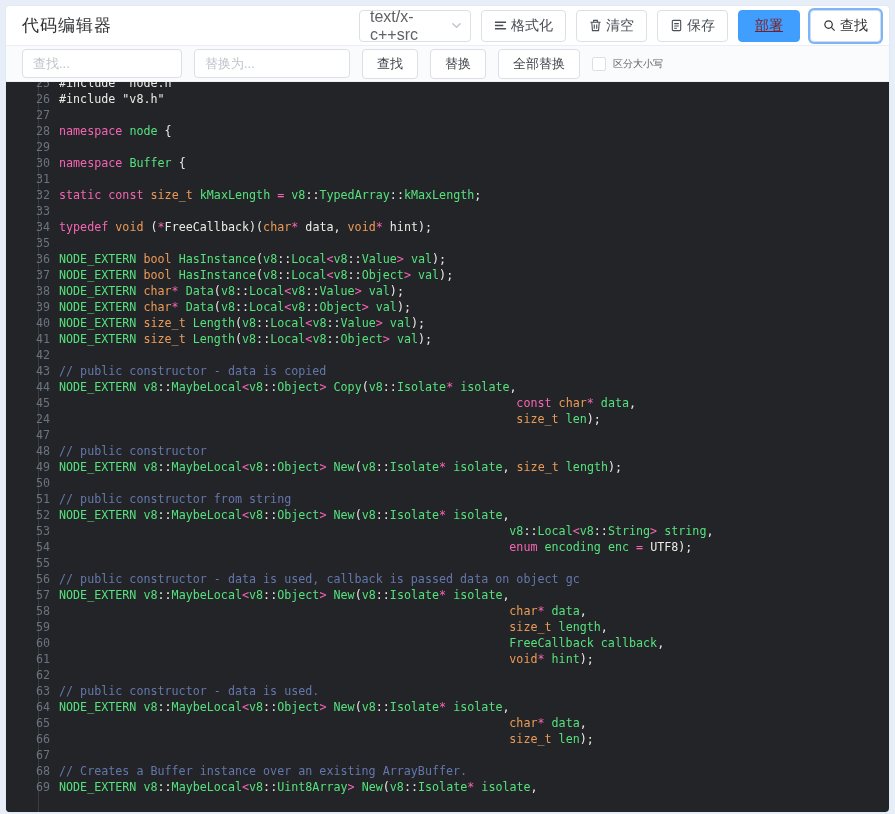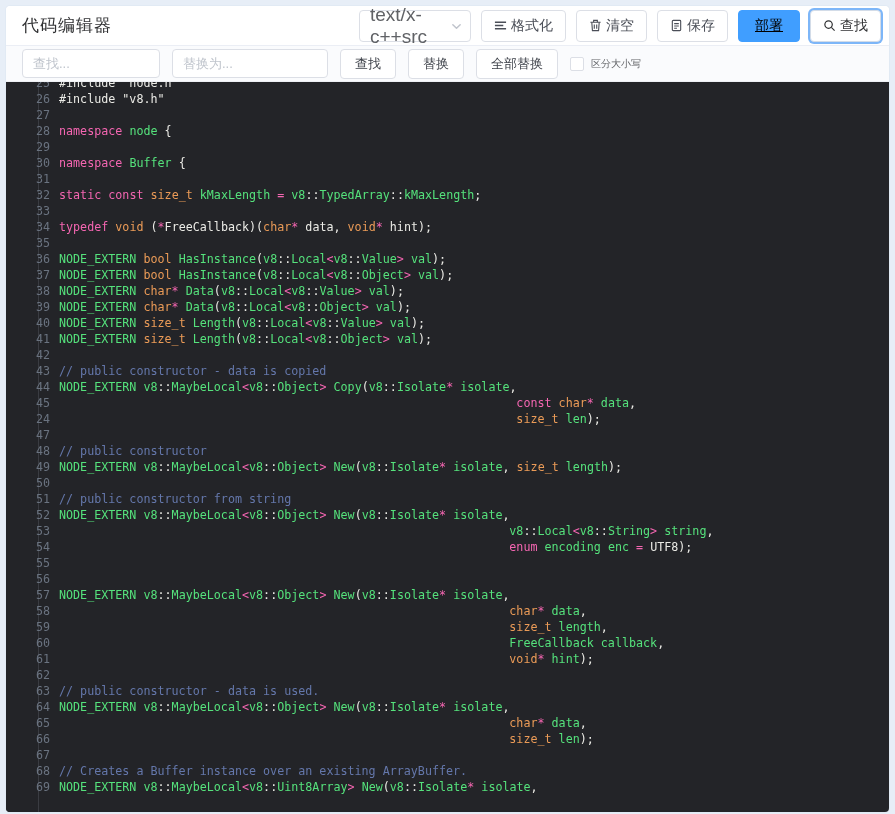--- a/index.html
+++ b/index.html
@@ -25,51 +25,51 @@
     background:#fff;
     border-bottom:1px solid #ebeef5;
   }
   .title { font-size:17px; font-weight:500; color:#303133; letter-spacing:1px; }
   .top-controls { display:flex; align-items:center; gap:10px; }
   .select {
     width:112px; height:32px;
     border:1px solid #dcdfe6; border-radius:4px;
     display:flex; align-items:center; justify-content:space-between;
     padding:0 8px 0 10px;
-    color:#606266; font-size:19px; background:#fff; cursor:pointer;
+    color:#606266; font-size:16px; background:#fff; cursor:pointer;
   }
   .btn {
     height:32px; padding:8px 12px;
     border:1px solid #dcdfe6; border-radius:4px;
     background:#fff; color:#4a4e57; font-size:14px;
     display:inline-flex; align-items:center; gap:4px;
     cursor:pointer; white-space:nowrap;
   }
   .btn svg { display:block; }
-  .btn-primary { background:#409eff; border-color:#409eff; color:#000000; padding:0 16px;text-decoration:underline; }
+  .btn-primary { background:#409eff; border-color:#409eff; color:#7f1d1d; padding:0 16px;text-decoration:underline; }
   .btn-focus {
     border:1px solid #d3dce8;
     box-shadow:0 0 0 2px #7db6f8;
     color:#303133;
   }
   
   .findbar {
     height:36px; flex:none;
     display:flex; align-items:center; gap:12px;
     padding:0 16px;
     background:#fafbfd;
     border-bottom:1px solid #eef0f4;
   }
   .finput {
     height:29px; border:1px solid #dcdfe6; border-radius:4px;
     padding:0 10px; font-size:13px; color:#606266; background:#fff;
     outline:none; font-family:inherit;
   }
   .finput::placeholder { color:#bfc4cc; }
-  .finput.find { width:138px; }
+  .finput.find { width:160px; }
   .finput.replace { width:156px; }
   .fbtn {
     height:30px; padding:0 14px;
     border:1px solid #dcdfe6; border-radius:4px;
     background:#fff; color:#3f434b; font-size:13px; cursor:pointer;
     white-space:nowrap;
   }
   .case-wrap { display:flex; align-items:center; gap:7px; cursor:pointer; }
   .checkbox {
     width:14px; height:14px; border:1px solid #dcdfe6; border-radius:2px;
@@ -314,20 +314,21 @@
         <div class="code-row">
           <span class="ln">54</span>
           <span class="lc" style="padding-left: calc(64ch + 4px);"><span class="tk-kw">enum</span><span class="tk-pl"> </span><span class="tk-vr">encoding</span><span class="tk-pl"> </span><span class="tk-vr">enc</span><span class="tk-pl"> </span><span class="tk-op">=</span><span class="tk-pl"> UTF8);</span></span>
         </div>
         <div class="code-row">
           <span class="ln">55</span>
           <span class="lc"></span>
         </div>
         <div class="code-row">
           <span class="ln">56</span>
+          <span class="lc"><span class="tk-cm">// public constructor - data is used, callback is passed data on object gc</span></span>
         </div>
         <div class="code-row">
           <span class="ln">57</span>
           <span class="lc"><span class="tk-vr">NODE_EXTERN</span><span class="tk-pl"> </span><span class="tk-vr">v8</span><span class="tk-pl">::</span><span class="tk-vr">MaybeLocal</span><span class="tk-op">&lt;</span><span class="tk-vr">v8</span><span class="tk-pl">::</span><span class="tk-vr">Object</span><span class="tk-op">&gt;</span><span class="tk-pl"> </span><span class="tk-vr">New</span><span class="tk-pl">(</span><span class="tk-vr">v8</span><span class="tk-pl">::</span><span class="tk-vr">Isolate</span><span class="tk-op">*</span><span class="tk-pl"> </span><span class="tk-vr">isolate</span><span class="tk-pl">,</span></span>
         </div>
         <div class="code-row">
           <span class="ln">58</span>
           <span class="lc" style="padding-left: calc(64ch + 4px);"><span class="tk-ty">char</span><span class="tk-op">*</span><span class="tk-pl"> </span><span class="tk-vr">data</span><span class="tk-pl">,</span></span>
         </div>
         <div class="code-row">

